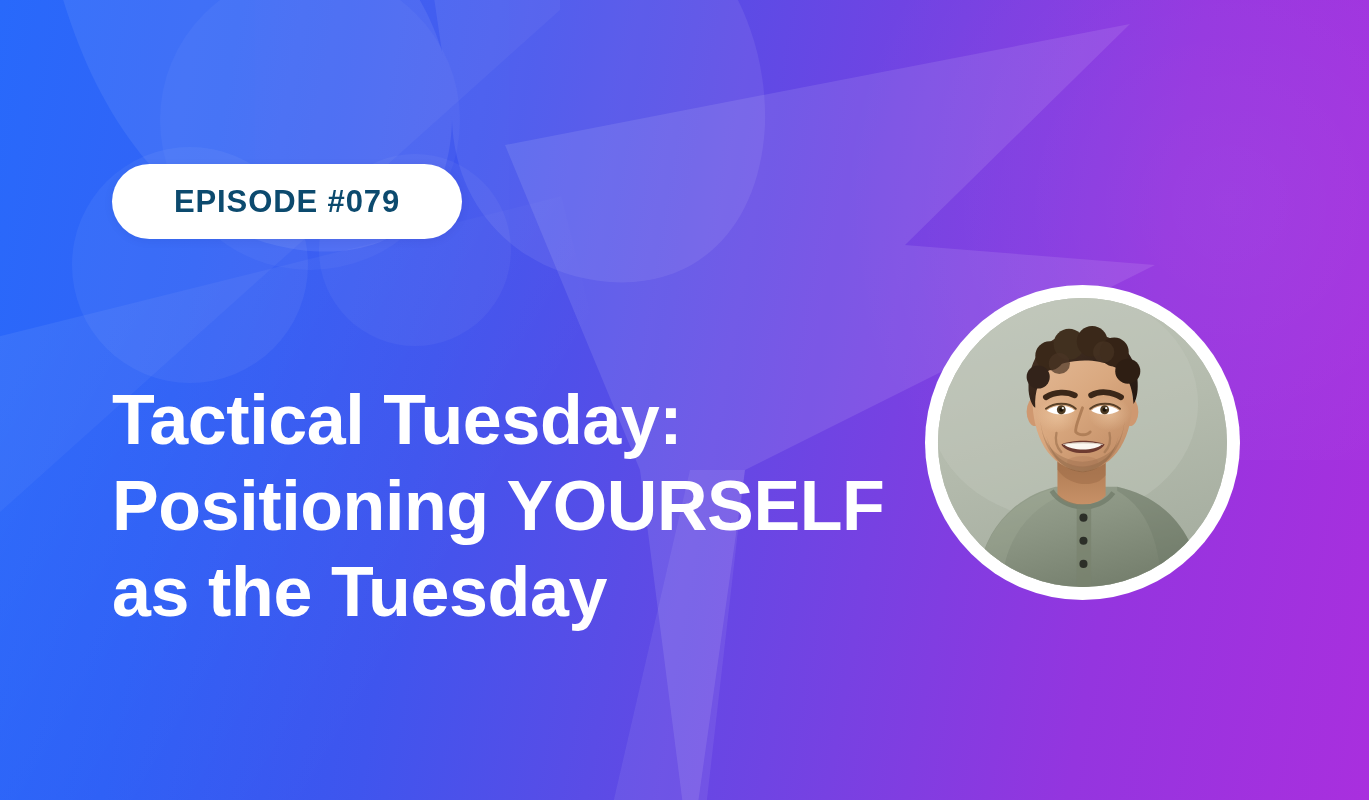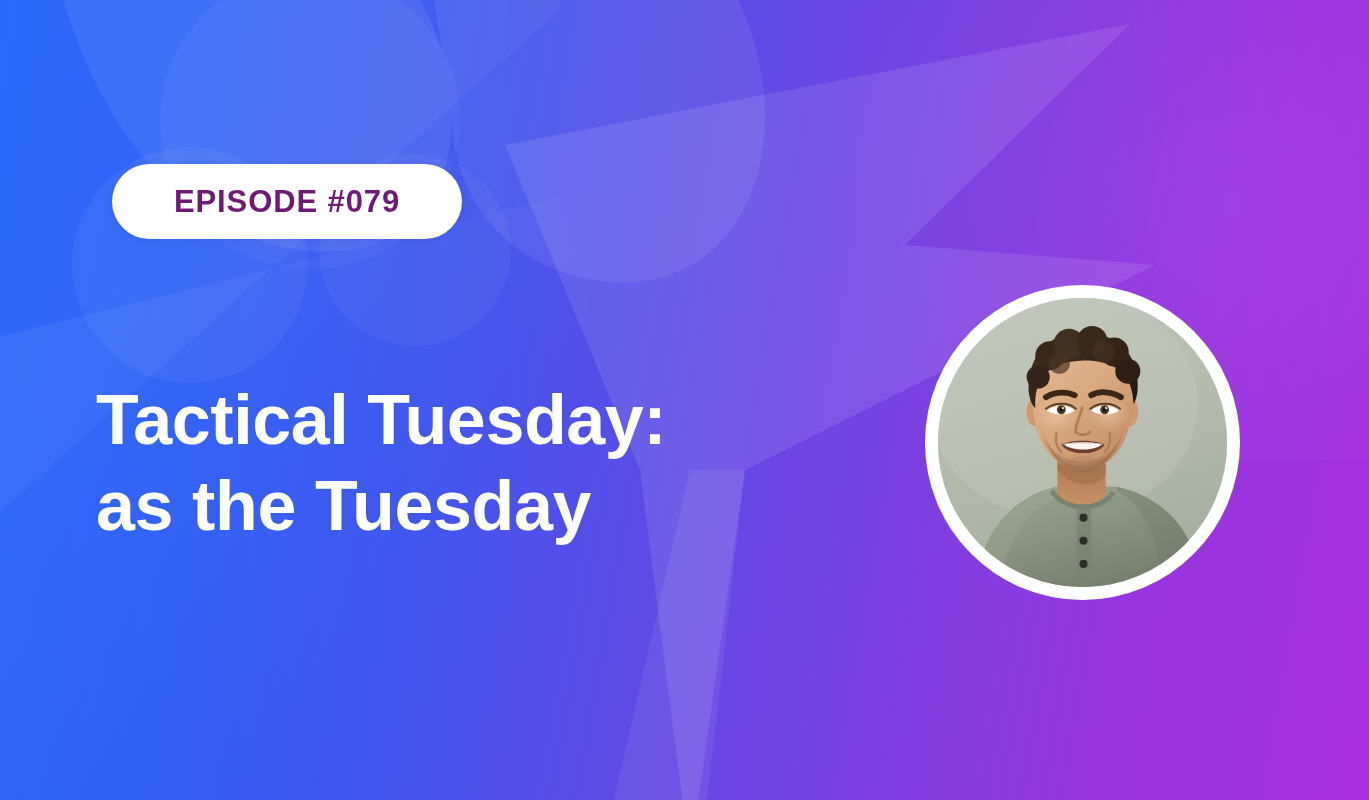--- a/index.html
+++ b/index.html
@@ -80,32 +80,32 @@
     box-sizing: border-box;
     padding: 0 46px;
     display: flex;
     align-items: center;
     justify-content: center;
     background: #ffffff;
     border-radius: 40px;
     box-shadow: 0 2px 10px rgba(10, 20, 90, 0.07);
   }
   .badge-text {
-    color: #701a75;
+    color: #0c4a6e;
     font-size: 31px;
     font-weight: bold;
     letter-spacing: 0.9px;
     line-height: 1;
     white-space: nowrap;
     font-family: "Liberation Sans", "DejaVu Sans", sans-serif;
   }
 
   .title {
     position: absolute;
-    left: 96px;
+    left: 112px;
     top: 330px;
     width: 780px;
     color: #ffffff;
     font-size: 70px;
     font-weight: bold;
     line-height: 86px;
     letter-spacing: -0.4px;
     font-family: "Liberation Sans", "DejaVu Sans", sans-serif;
   }
   .title-line { display: block; white-space: nowrap; }
@@ -181,20 +181,21 @@
   </svg>
 
   <div class="content">
 
     <div class="badge">
       <span class="badge-text">EPISODE #079</span>
     </div>
 
     <h1 class="title">
       <span class="title-line">Tactical Tuesday:</span>
+      <span class="title-line">Positioning YOURSELF</span>
       <span class="title-line">as the Tuesday</span>
     </h1>
 
     <div class="portrait">
       <div class="portrait-inner">
         <svg class="portrait-photo" viewBox="0 0 300 300" preserveAspectRatio="xMidYMid slice">
           <defs>
             <linearGradient id="wallGrad" x1="0" y1="0" x2="0.3" y2="1">
               <stop offset="0%" stop-color="#c0c6ba"></stop>
               <stop offset="55%" stop-color="#b4bbad"></stop>

